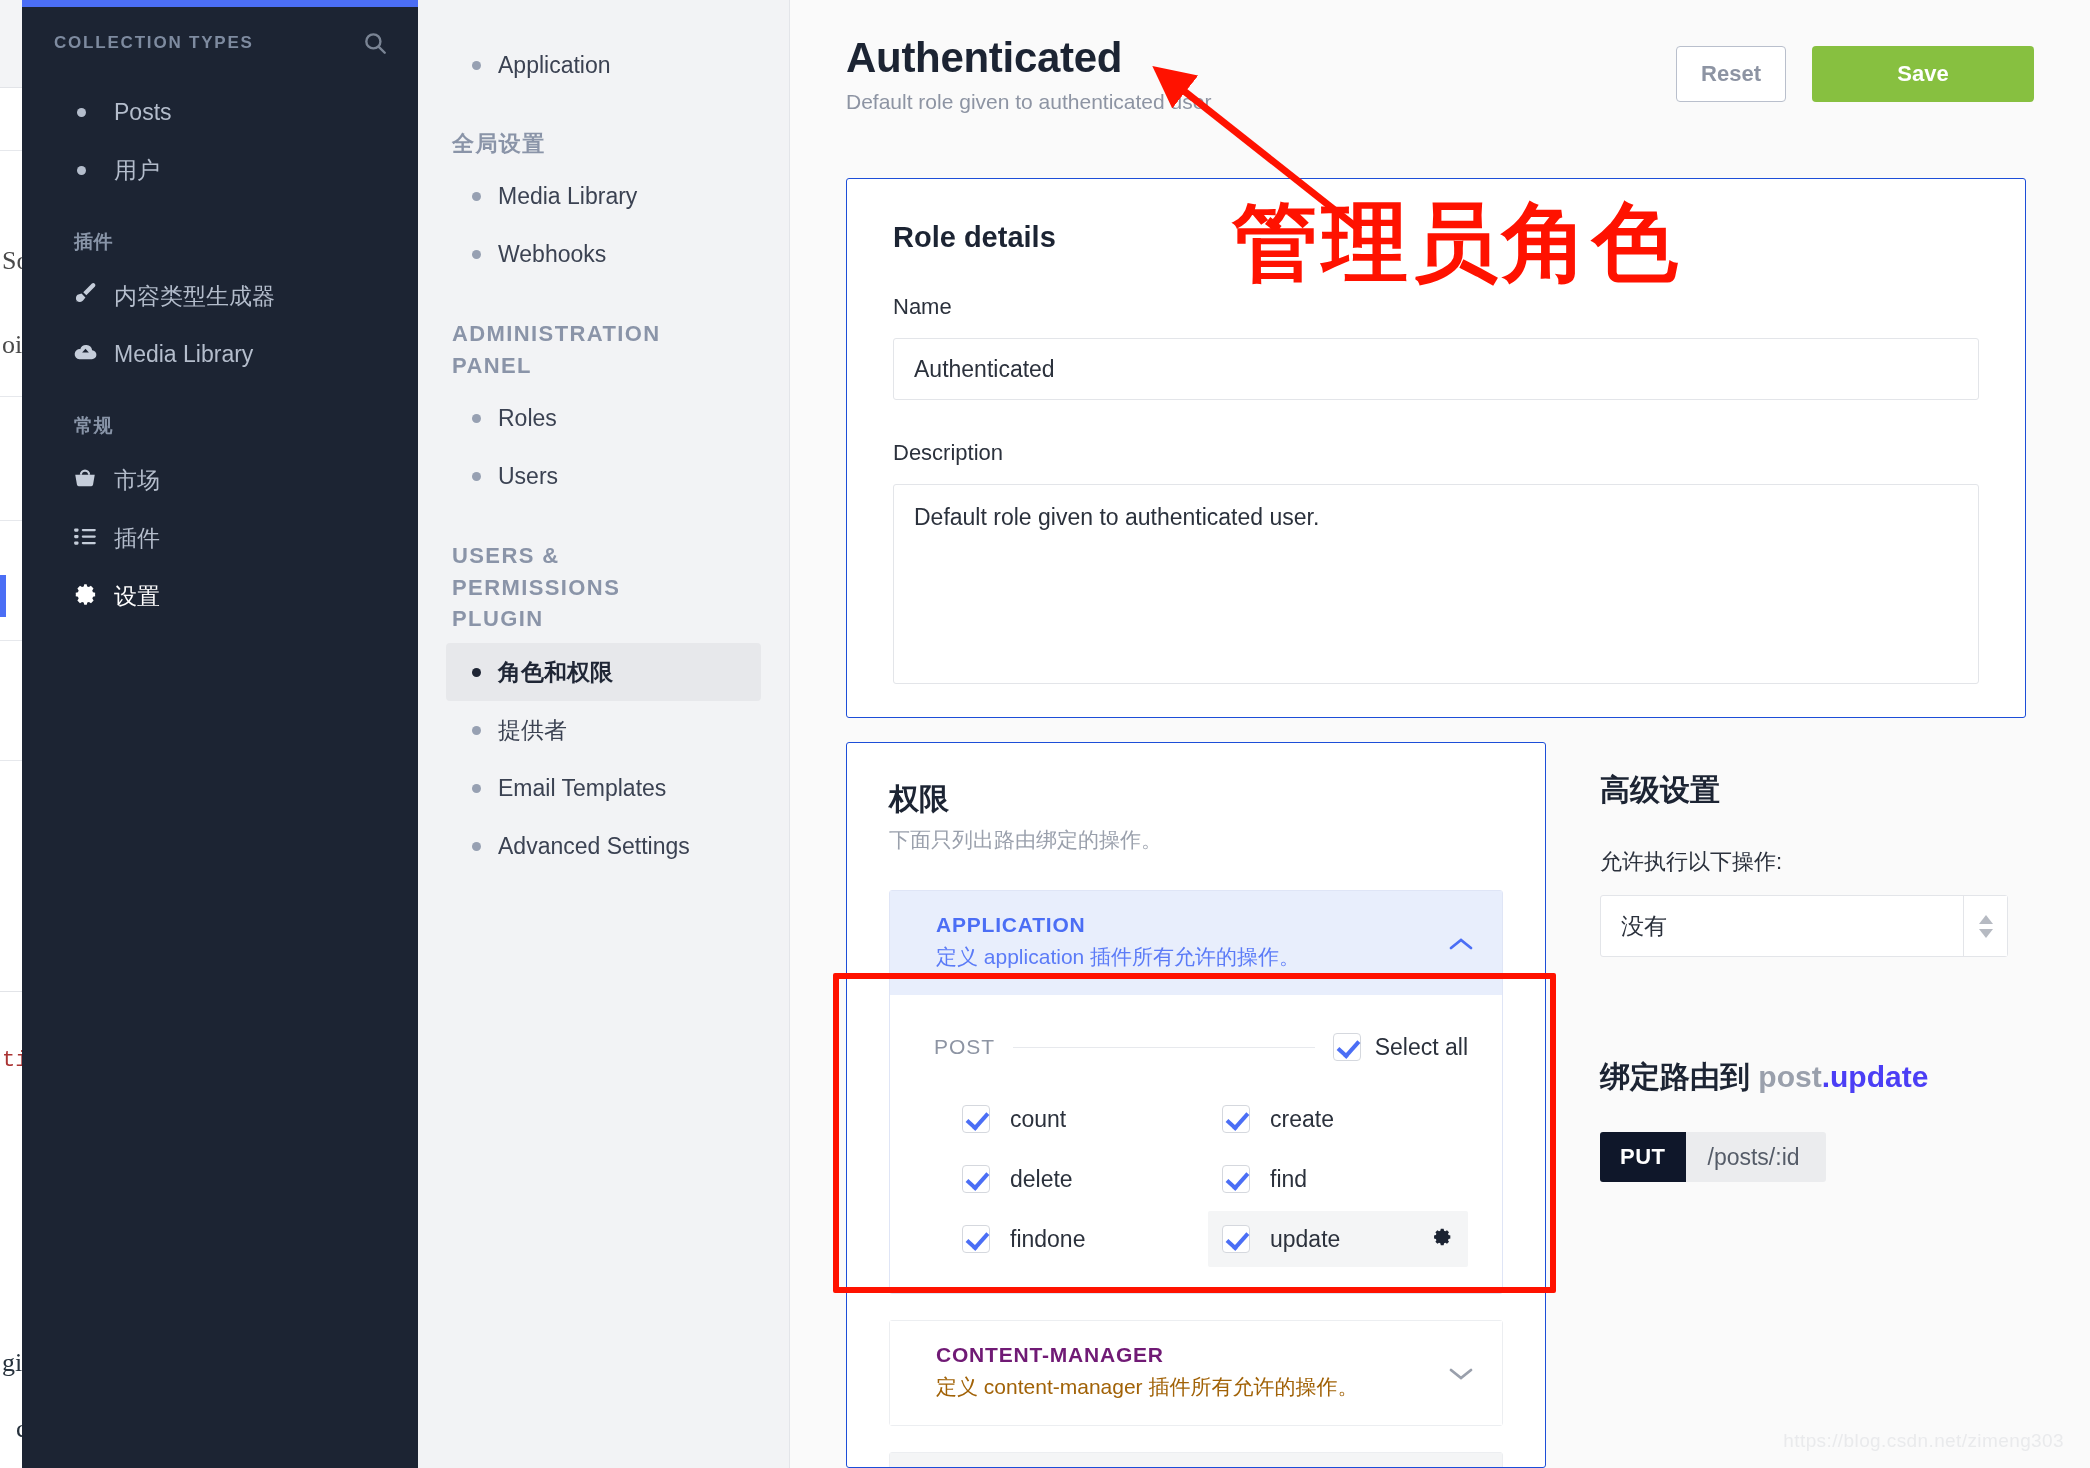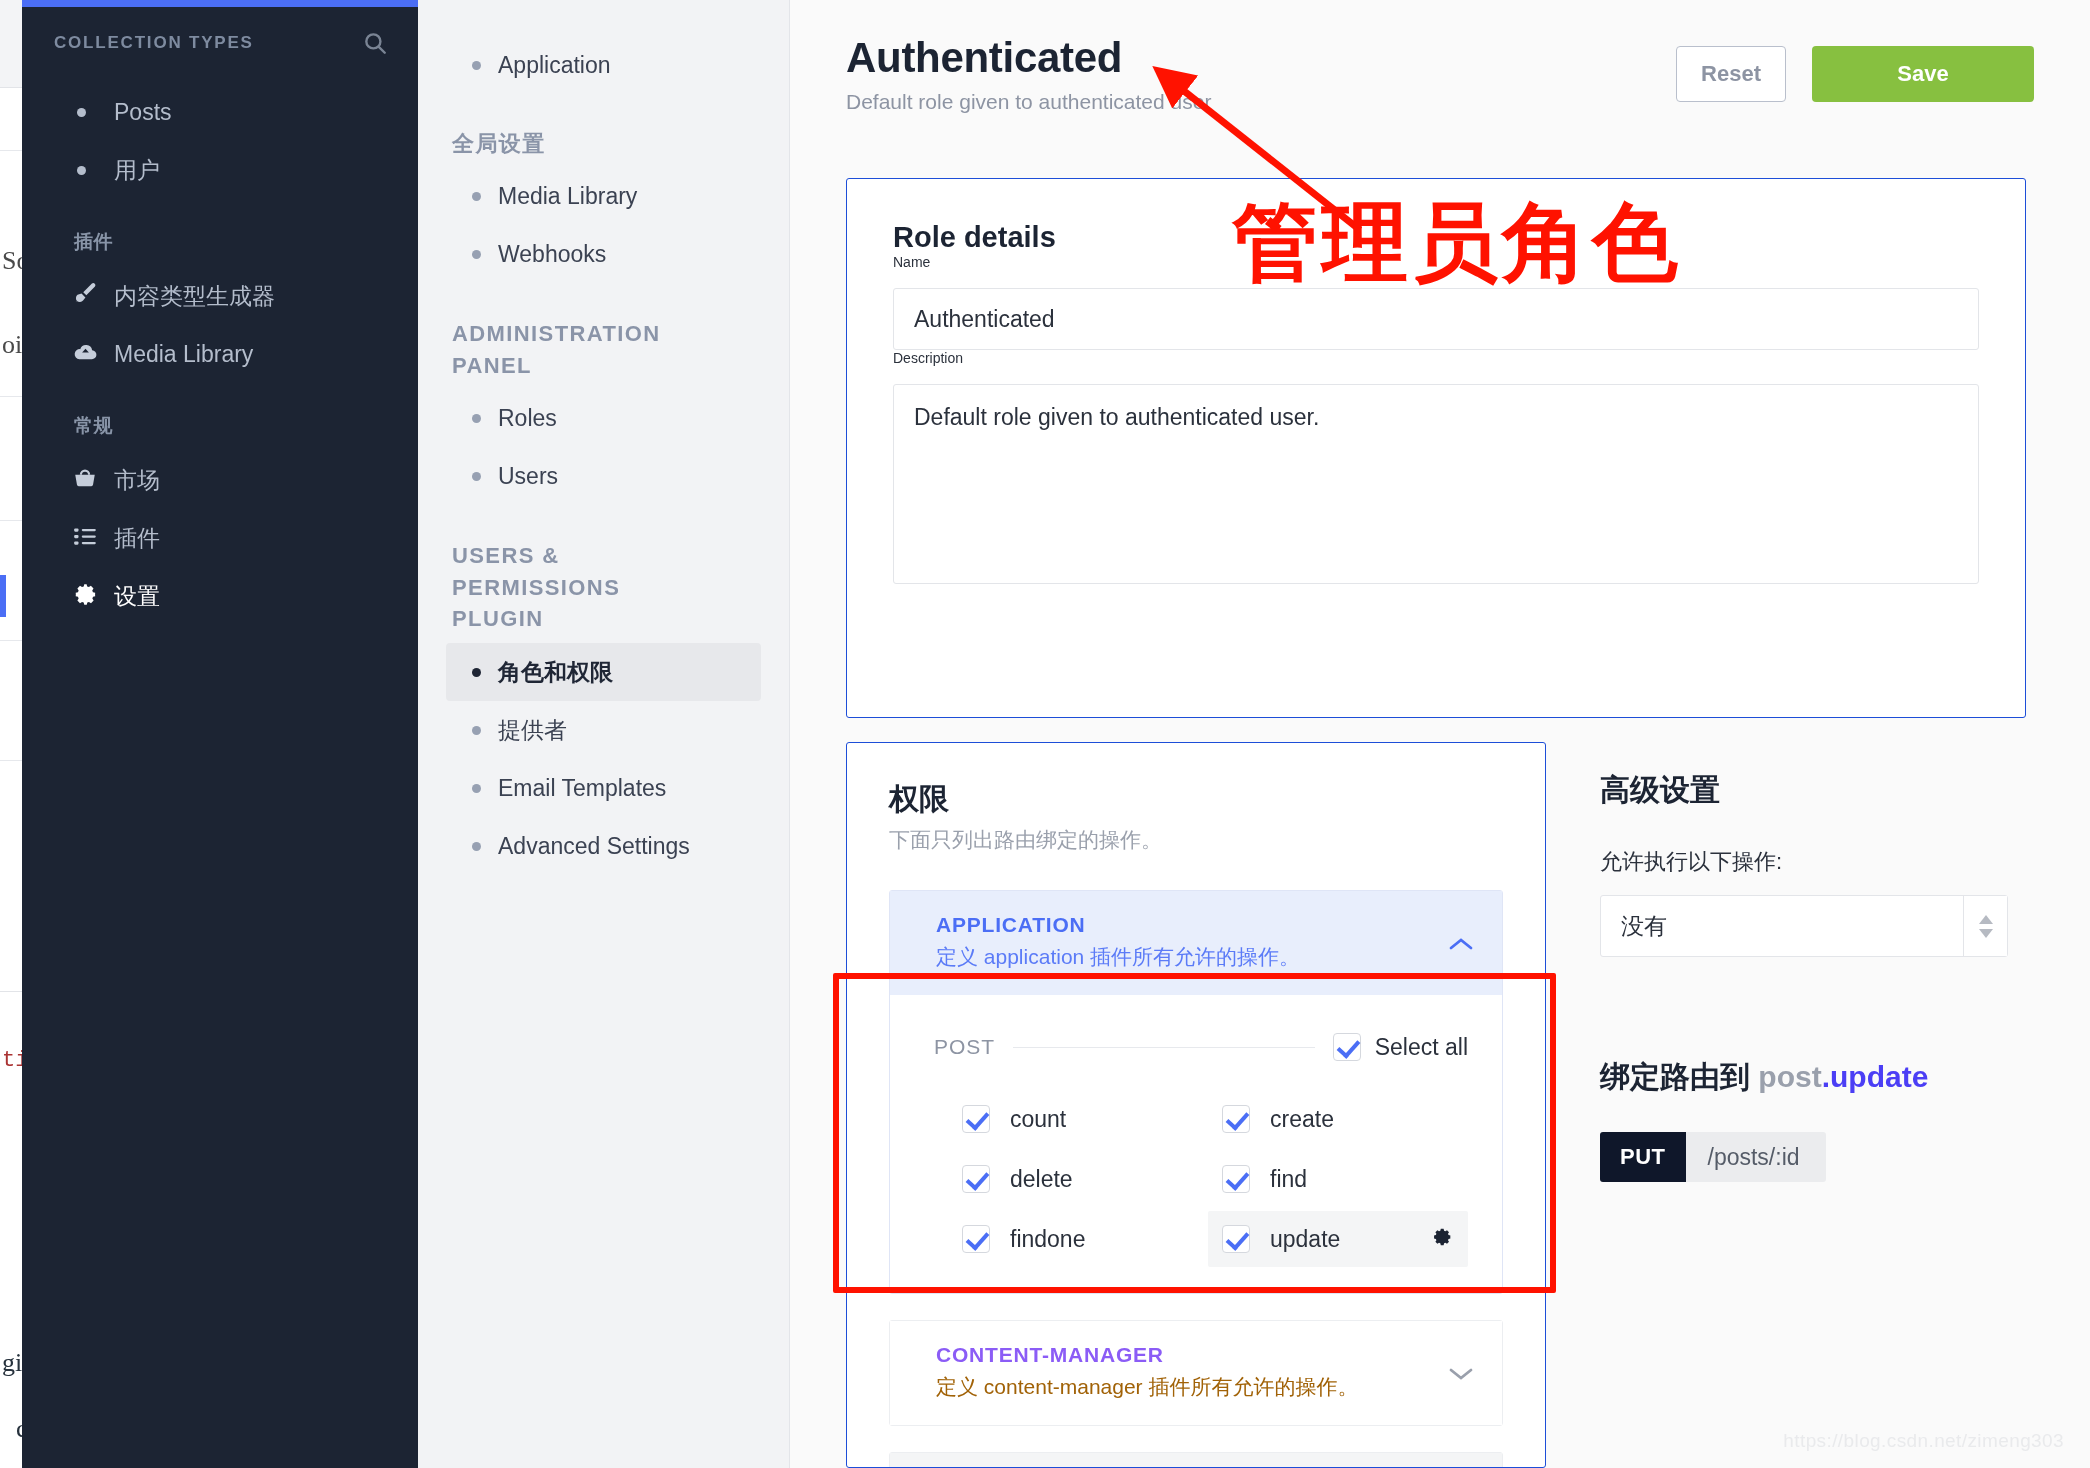--- a/index.html
+++ b/index.html
@@ -137,21 +137,21 @@
     background: #ffffff; border: 1px solid #1d4ed8; border-radius: 3px;
   }
   .card-role {
     position: absolute; left: 846px; top: 178px; width: 1180px; height: 540px;
     padding: 42px 46px;
   }
   .card-title {
     font-size: 29px; font-weight: 700; color: #1c2433;
   }
   .field-label {
-    font-size: 14px; color: #2b313c;
+    margin-top: 40px; font-size: 22px; color: #2b313c;
   }
   .text-input {
     margin-top: 18px; width: 100%; height: 62px;
     border: 1px solid #e3e5e9; border-radius: 3px;
     padding: 0 20px; font-size: 23px; color: #2b313c;
     font-family: "Liberation Sans", sans-serif; background: #fff;
   }
   .text-area {
     margin-top: 18px; width: 100%; height: 200px; resize: none;
     border: 1px solid #e3e5e9; border-radius: 3px;
@@ -172,21 +172,21 @@
     margin-top: 36px; border: 1px solid #dfe5f6; border-radius: 3px;
     background: #ffffff;
   }
   .plugin-head {
     position: relative; padding: 22px 28px 24px 46px; background: #e8eefc;
   }
   .plugin-head.collapsed { background: #ffffff; }
   .plugin-name {
     font-size: 21px; font-weight: 700; letter-spacing: .8px; color: #4b6ef5;
   }
-  .plugin-head.collapsed .plugin-name { color: #8b5cf6; }
+  .plugin-head.collapsed .plugin-name { color: #701a75; }
   .plugin-desc { margin-top: 6px; font-size: 21px; color: #5b7bf7; }
   .plugin-head.collapsed .plugin-desc { color: #a16207; }
   .chevron {
     position: absolute; right: 28px; top: 50%; transform: translateY(-50%);
     font-size: 26px; color: #4b6ef5; line-height: 1;
   }
   .plugin-head.collapsed .chevron { color: #9aa0ac; }
 
   .plugin-body { padding: 38px 0 26px 0; }
   .route-row {

